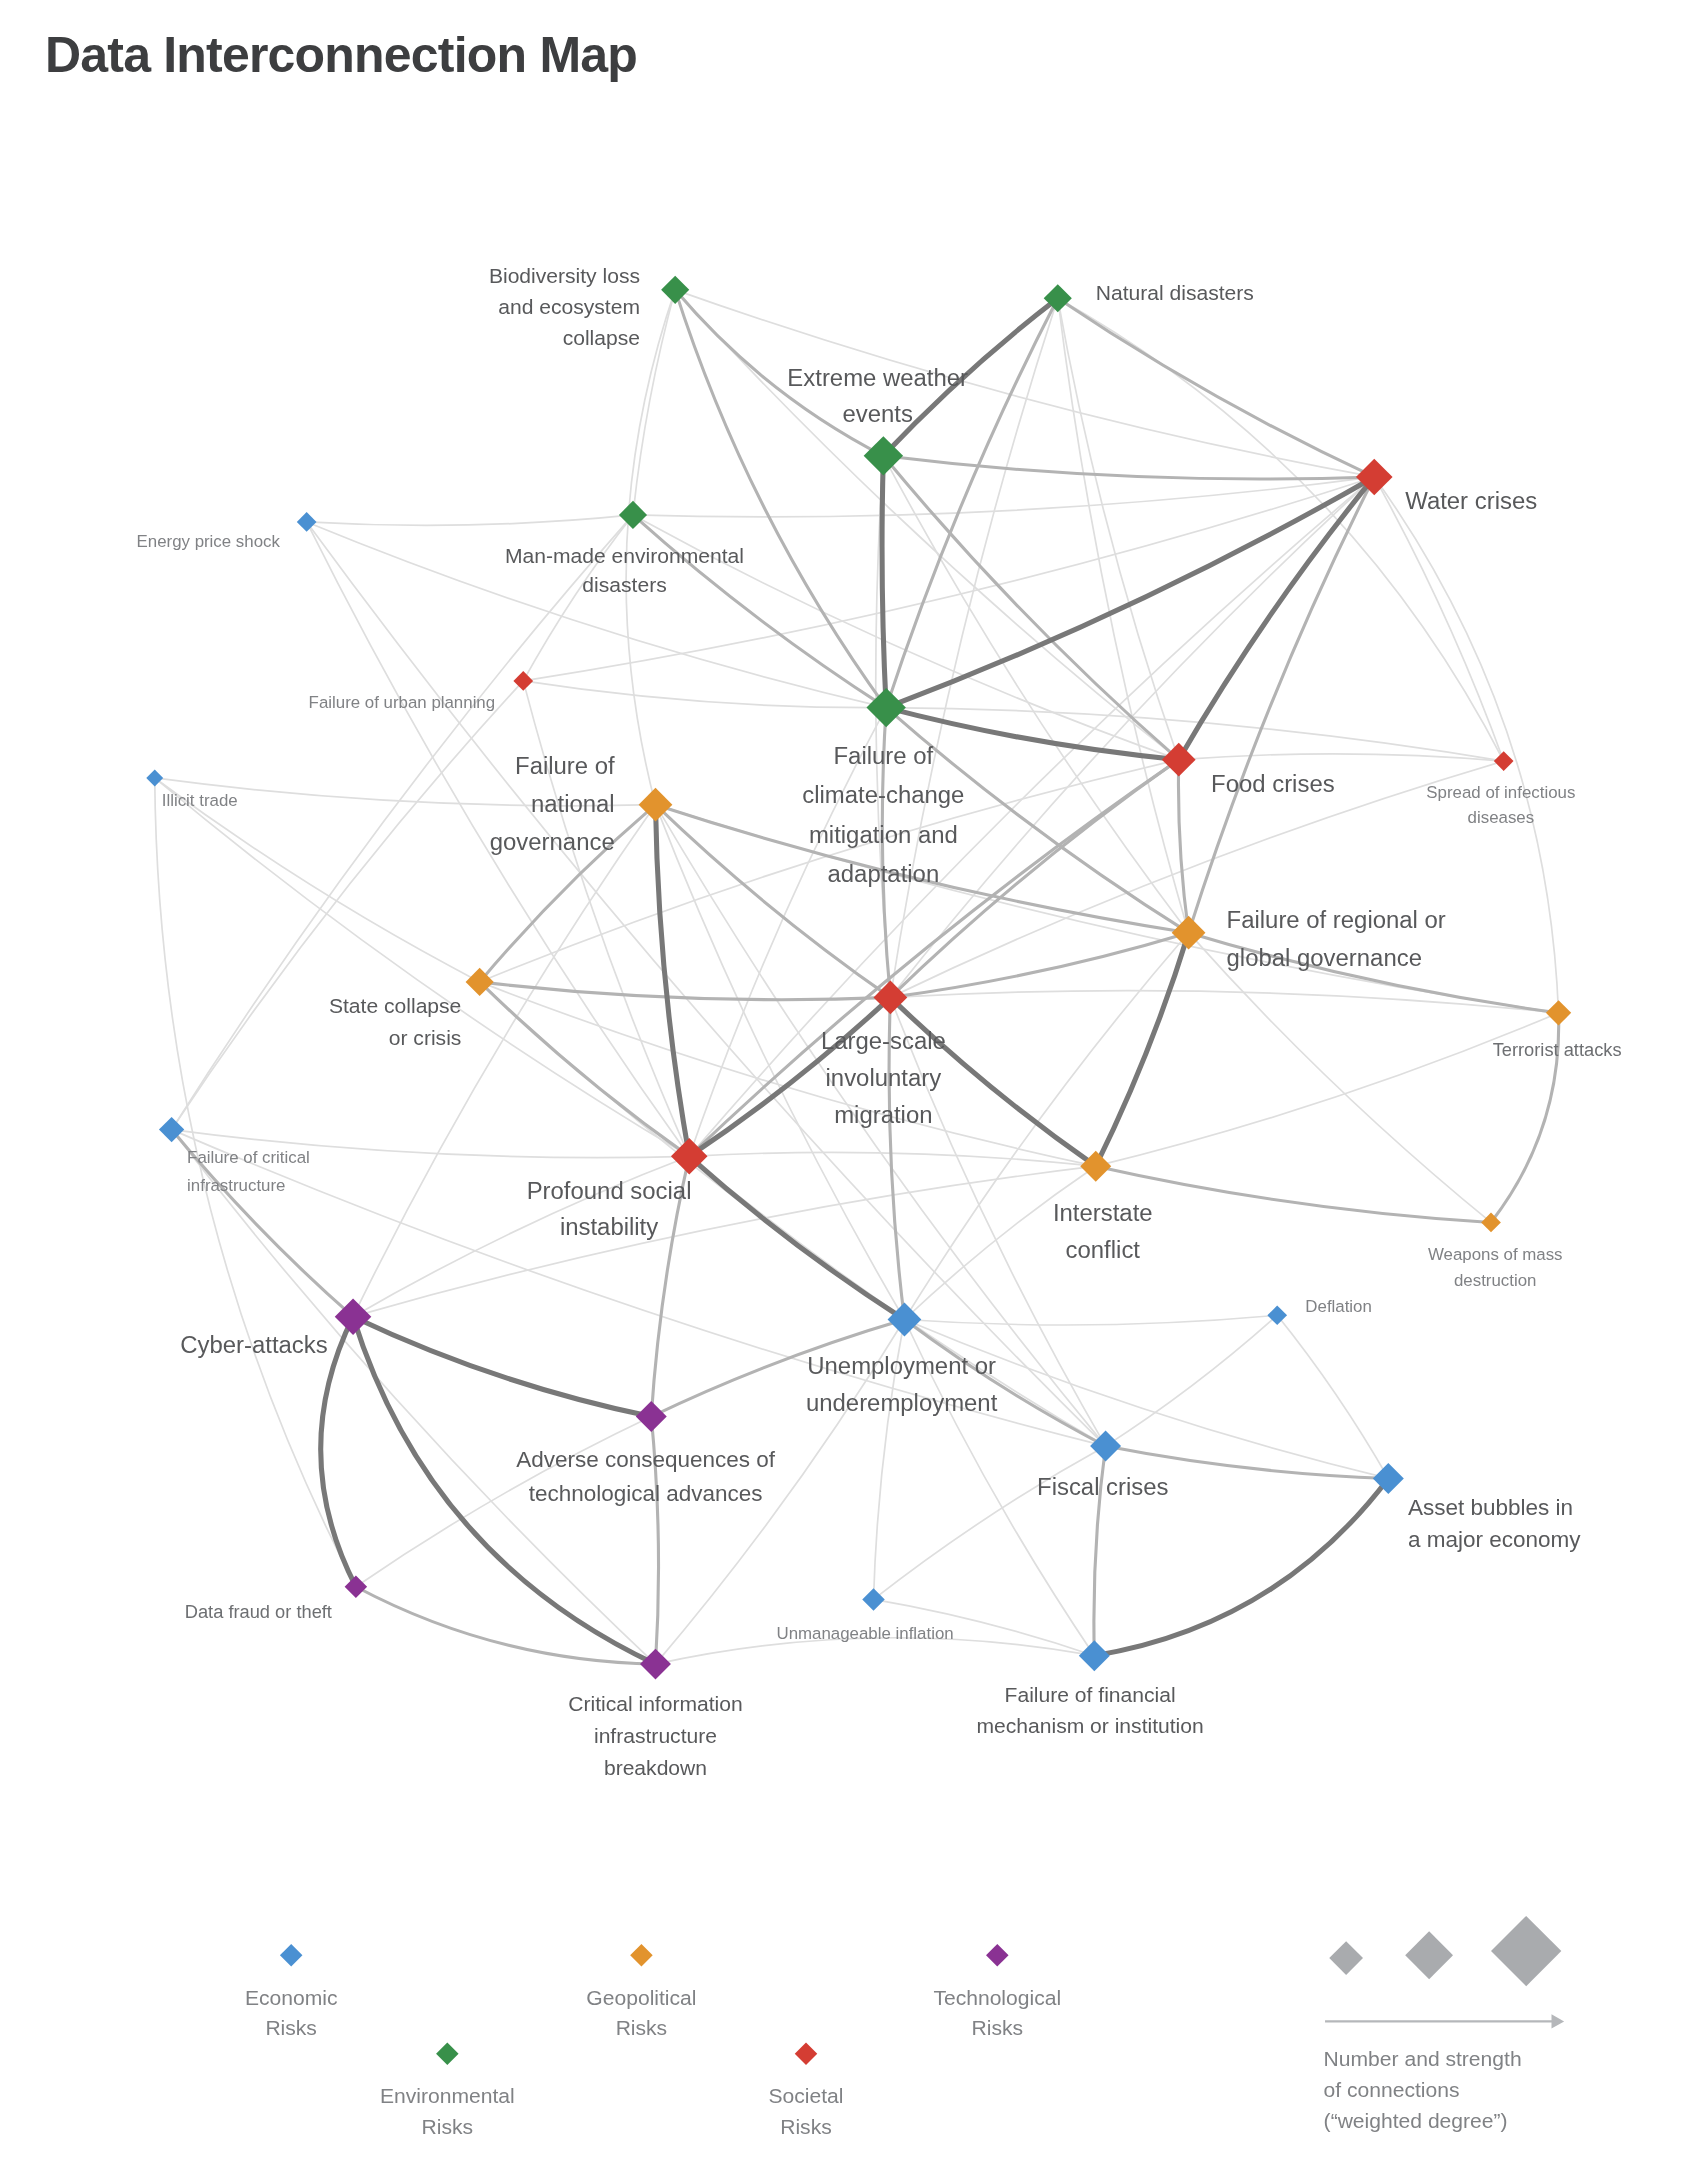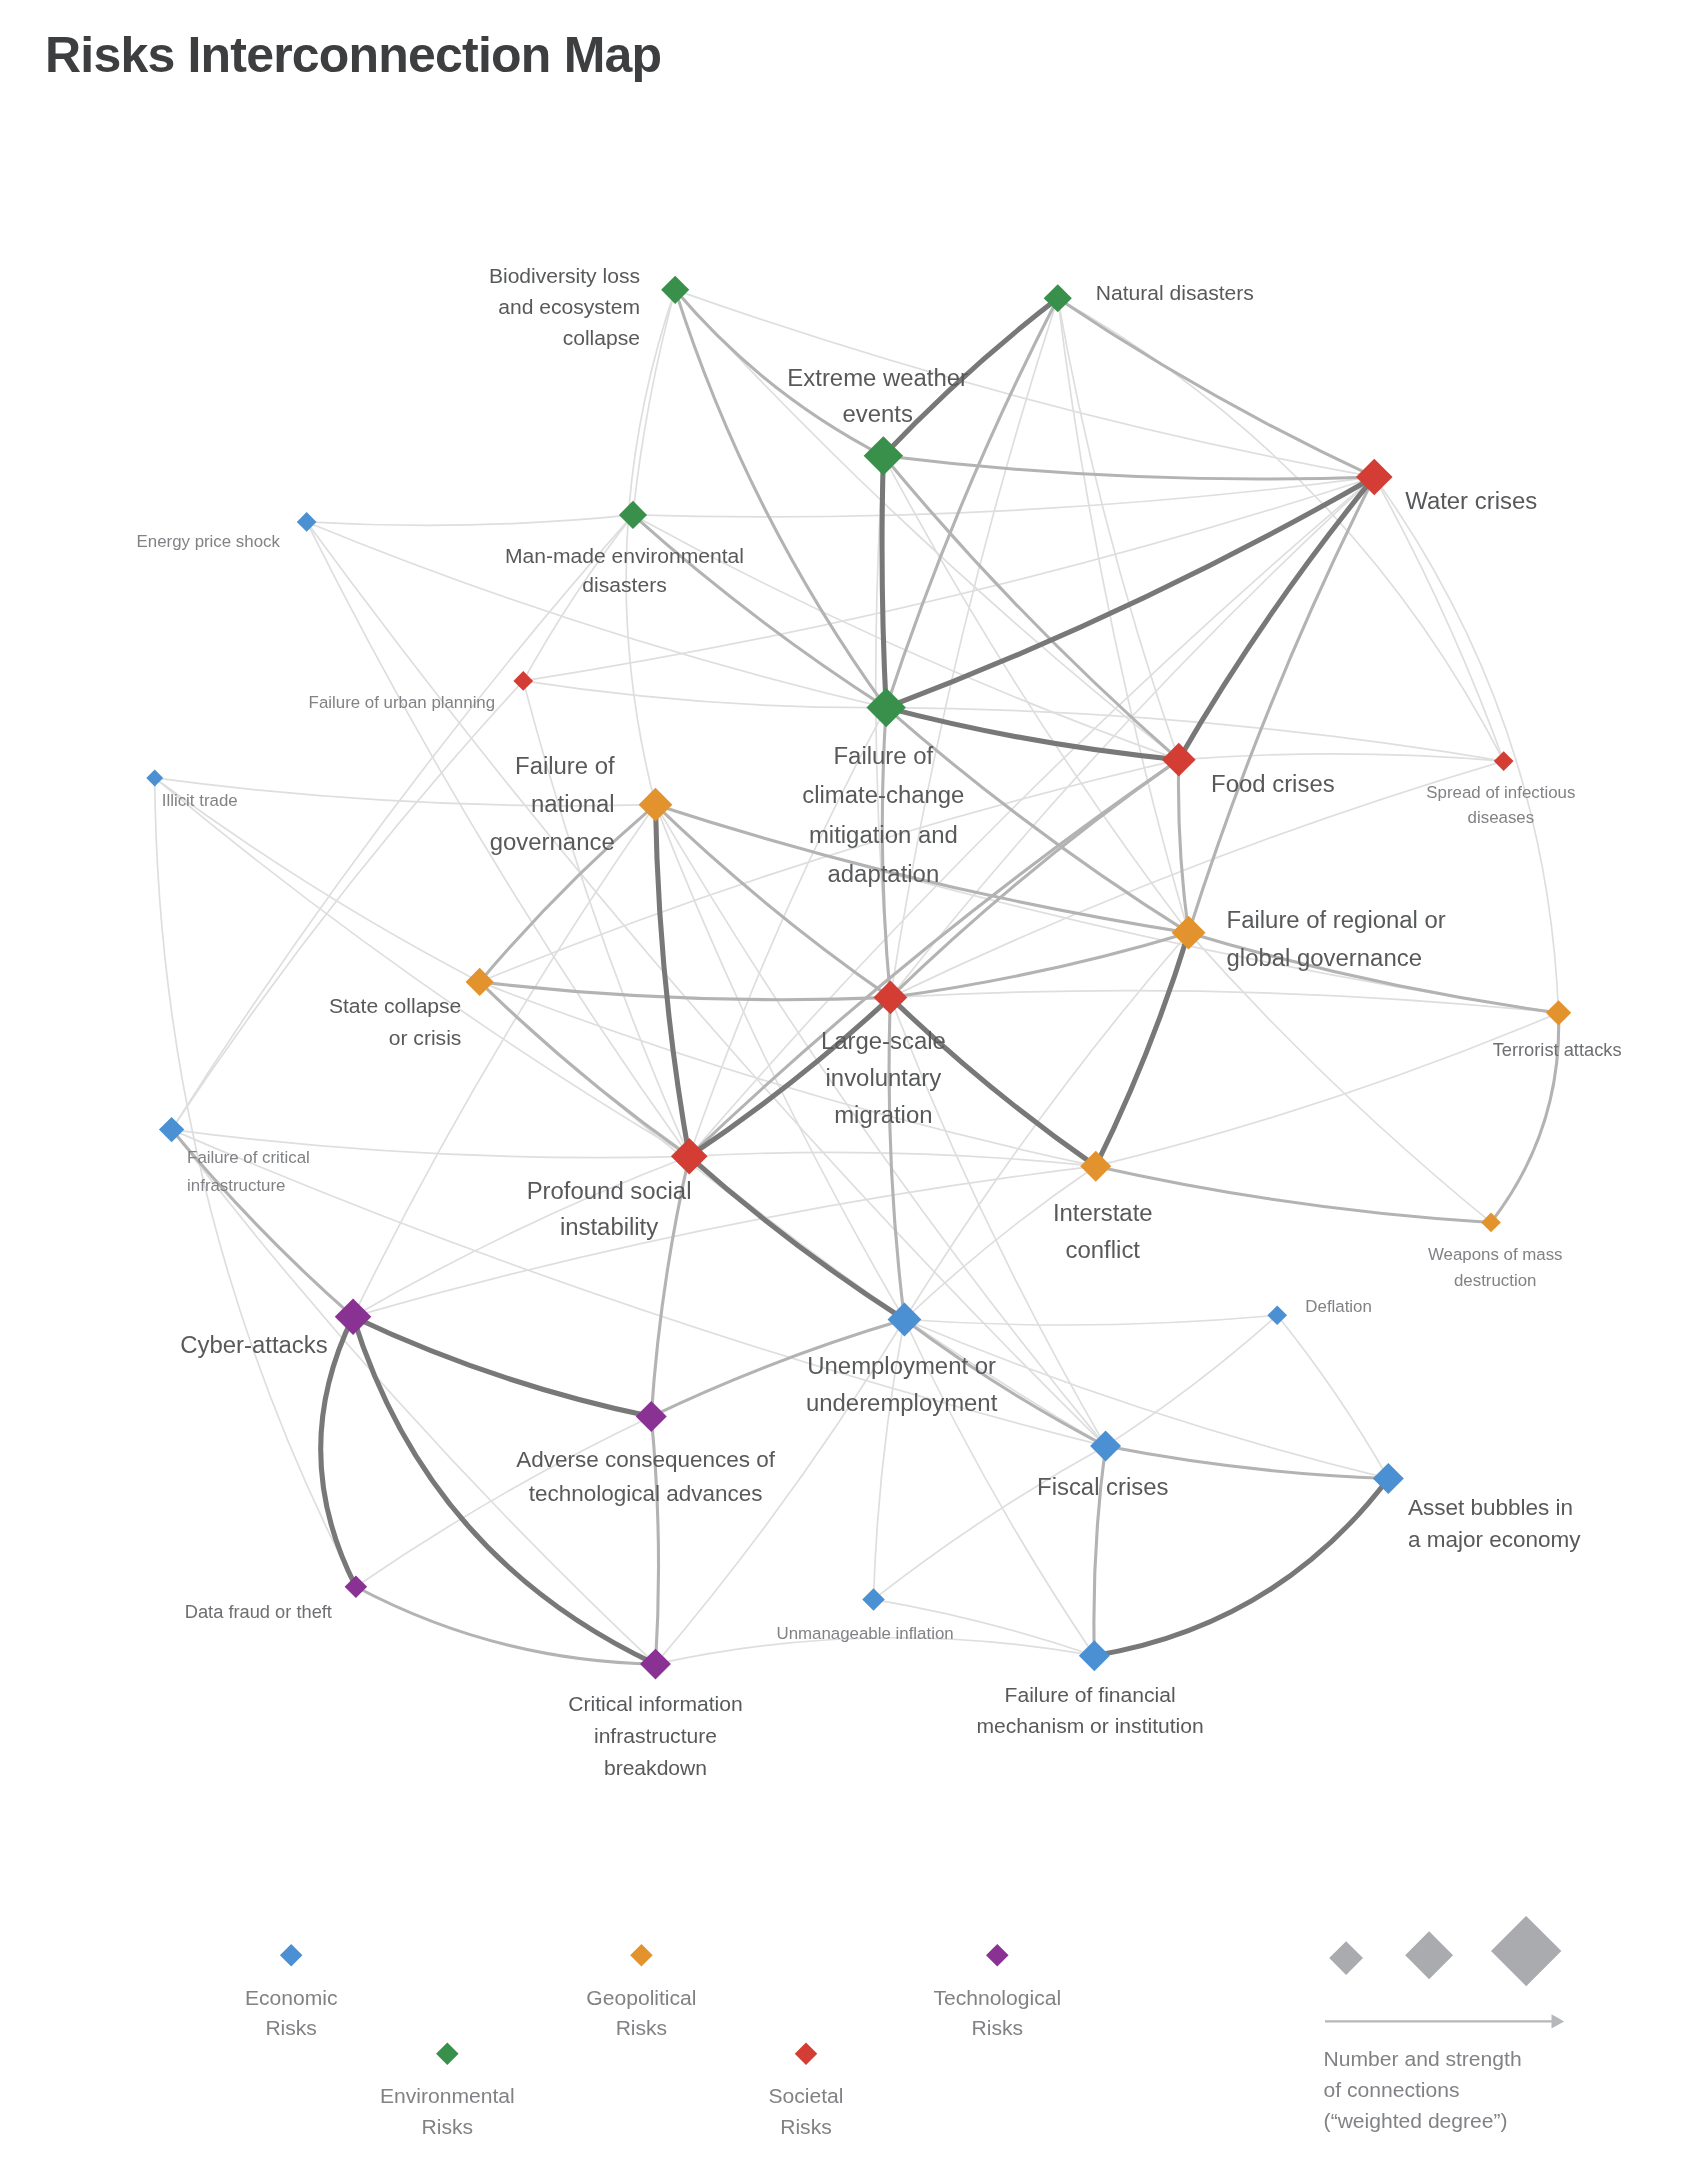--- a/index.html
+++ b/index.html
@@ -236,15 +236,15 @@
         <g>
           <path d="M 957 1380 L 969 1392 L 957 1404 L 945 1392 Z" fill="#a9abae"></path>
           <path d="M 1016 1373 L 1033 1390 L 1016 1407 L 999 1390 Z" fill="#a9abae"></path>
           <path d="M 1085 1362 L 1110 1387 L 1085 1412 L 1060 1387 Z" fill="#a9abae"></path>
           <line x1="942" y1="1437" x2="1104" y2="1437" stroke="#b5b7ba" stroke-width="1.6"></line>
           <polygon points="1103,1432 1112,1437 1103,1442" fill="#b5b7ba"></polygon>
           <text text-anchor="start" font-size="15" fill="#808285"><tspan x="941" y="1469">Number and strength</tspan><tspan x="941" y="1491">of connections</tspan><tspan x="941" y="1513">(“weighted degree”)</tspan></text>
         </g>
       </g>
     </svg>
-  <h1 class="page-title">Risks Interconnection Map</h1>
+  <h1 class="page-title">Data Interconnection Map</h1>
 </div>
 
 
 </body></html>

